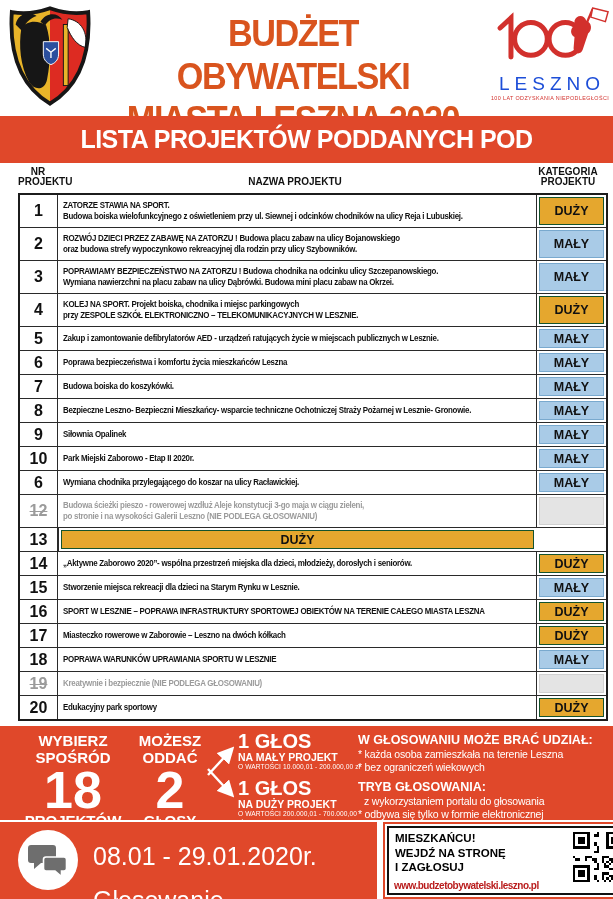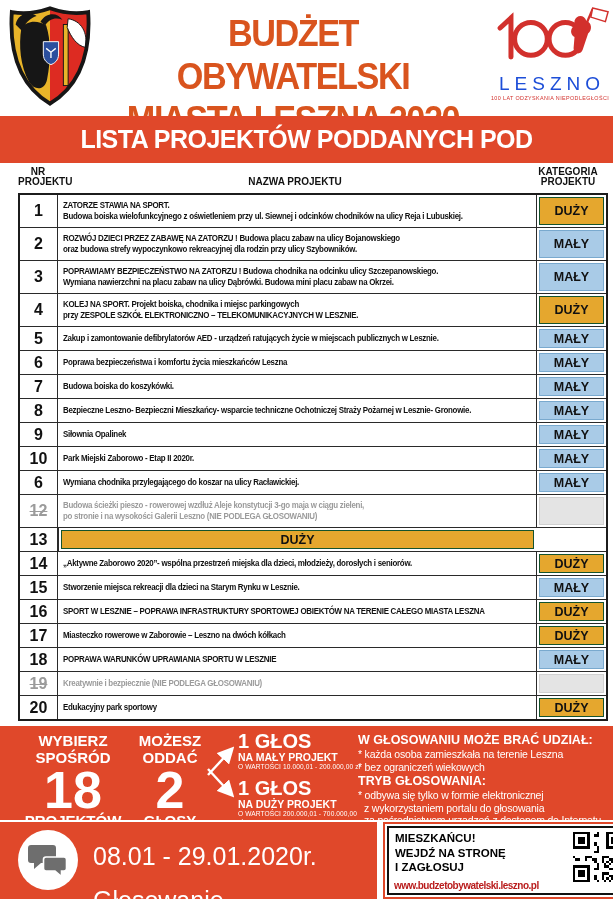--- a/index.html
+++ b/index.html
@@ -52,21 +52,21 @@
   .v-max{font-size:9.5px;line-height:10px;}
   .v-arrows{position:absolute;left:206px;top:12px;}
   .v-votes{position:absolute;left:238px;top:5px;width:125px;}
   .v-vote-title{font-size:20px;font-weight:bold;line-height:21px;}
   .v-vote-sub{font-size:10.5px;font-weight:bold;line-height:11px;}
   .v-vote-val{font-size:6.6px;line-height:8px;letter-spacing:.1px;}
   .v-gap{height:7px;}
   .v-right{position:absolute;left:358px;top:7px;width:252px;}
   .v-rt{font-size:12.5px;font-weight:bold;line-height:15px;}
   .v-ri{font-size:10.5px;line-height:12.5px;letter-spacing:-.2px;}
-  .v-mt{margin-top:1px;}
+  .v-mt{margin-top:7px;}
   .indent{padding-left:6px;}
 
   
   .footer{position:absolute;top:822px;left:0;right:0;height:77px;}
   .f-left{position:absolute;left:0;top:0;width:377px;height:77px;background:#E0482A;color:#fff;}
   .f-icon{position:absolute;left:18px;top:8px;width:60px;height:60px;background:#fff;border-radius:50%;
           display:flex;align-items:center;justify-content:center;}
   .f-text{position:absolute;left:93px;top:6px;}
   .f-line{font-size:25px;line-height:32px;font-weight:normal;margin-top:12px;}
   .f-right{position:absolute;left:383px;top:0;width:250px;height:77px;box-sizing:border-box;
@@ -376,22 +376,22 @@
         <div class="v-vote-sub">NA DUŻY PROJEKT</div>
         <div class="v-vote-val">O WARTOŚCI 200.000,01 - 700.000,00 zł</div>
       </div>
     </div>
 
     <div class="v-right">
       <div class="v-rt">W GŁOSOWANIU MOŻE BRAĆ UDZIAŁ:</div>
       <div class="v-ri">* każda osoba zamieszkała na terenie Leszna</div>
       <div class="v-ri">* bez ograniczeń wiekowych</div>
       <div class="v-rt v-mt">TRYB GŁOSOWANIA:</div>
+      <div class="v-ri indent">z wykorzystaniem portalu do głosowania</div>
       <div class="v-ri">* odbywa się tylko w formie elektronicznej</div>
-      <div class="v-ri indent">z wykorzystaniem portalu do głosowania</div>
       <div class="v-ri indent">za pośrednictwem urządzeń z dostępem do Internetu</div>
     </div>
   </div>
 
   <div class="footer">
     <div class="f-left">
       <div class="f-icon">
         <svg width="40" height="38" viewBox="0 0 40 38">
           <path d="M3,4 h22 a3,3 0 0 1 3,3 v12 a3,3 0 0 1 -3,3 h-12 l-7,6 v-6 h-3 a3,3 0 0 1 -3,-3 v-12 a3,3 0 0 1 3,-3 Z" fill="#6E6E6E"></path>
           <path d="M18,16 h18 a2.5,2.5 0 0 1 2.5,2.5 v9 a2.5,2.5 0 0 1 -2.5,2.5 h-2.5 v5.5 l-6.5,-5.5 h-9 a2.5,2.5 0 0 1 -2.5,-2.5 v-9 a2.5,2.5 0 0 1 2.5,-2.5 Z" fill="#6E6E6E" stroke="#fff" stroke-width="1.6"></path>

